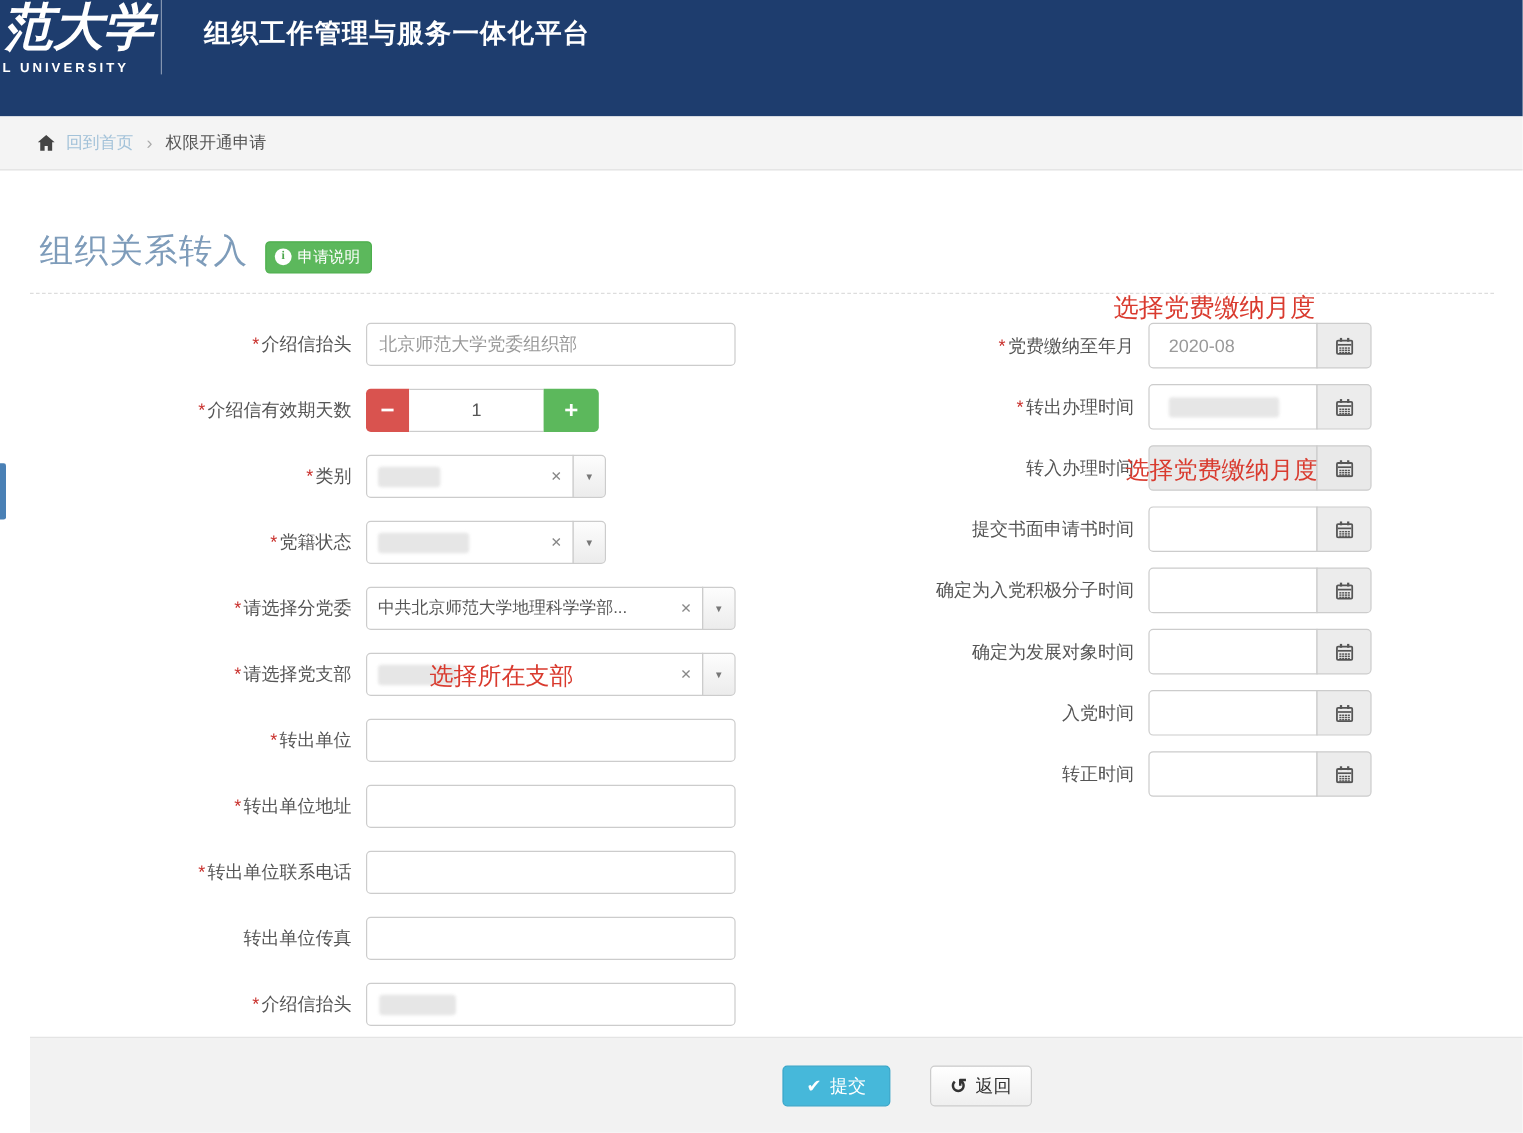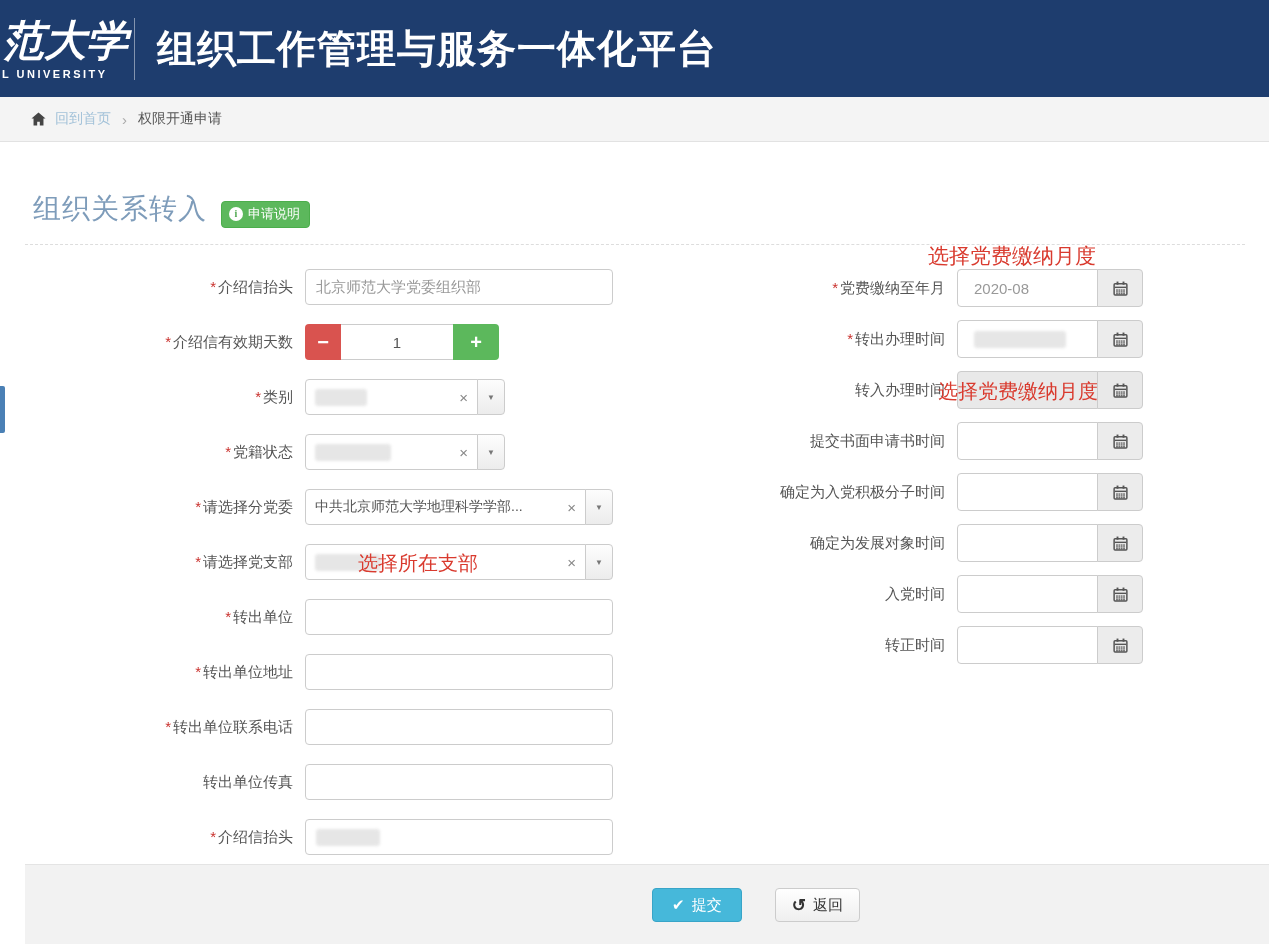--- a/index.html
+++ b/index.html
@@ -4,26 +4,26 @@
 <style>
   html,body{margin:0;padding:0;}
   body{
     width:1269px;height:944px;overflow:hidden;background:#fff;
     font-family:"Liberation Sans","DejaVu Sans",sans-serif;
     position:relative;
   }
   .page{position:relative;width:1269px;height:944px;}
 
   
-  .hdr{height:97px;background:#1e3d6e;display:flex;align-items:center;color:#fff;}
+  .hdr{height:97px;background:#1e3d6e;display:flex;color:#fff;}
   .logo{padding-left:2px;min-width:118px;}
   .logo-cn{font-family:"Liberation Serif","DejaVu Serif",serif;font-style:italic;font-weight:bold;font-size:42px;line-height:48px;white-space:nowrap;}
   .logo-en{font-size:11px;font-weight:bold;letter-spacing:2.5px;margin-top:3px;white-space:nowrap;}
   .hdr-divider{width:1px;height:62px;background:rgba(255,255,255,.45);margin:0 22px 0 6px;}
-  .hdr-title{font-size:39px;font-weight:bold;letter-spacing:1px;margin:0;}
+  .hdr-title{font-size:22px;font-weight:bold;letter-spacing:1px;margin:13px;}
 
   
   .crumb{height:44px;background:#f4f4f4;border-bottom:1px solid #e2e2e2;display:flex;align-items:center;padding-left:30px;font-size:14px;}
   .crumb .home-ic{margin-right:8px;display:inline-flex;}
   .crumb-home{color:#a3c2d9;text-decoration:none;cursor:pointer;}
   .crumb-sep{color:#aaa;margin:0 11px;font-size:15px;}
   .crumb-cur{color:#555;}
 
   
   main{padding:0 24px 0 25px;}

